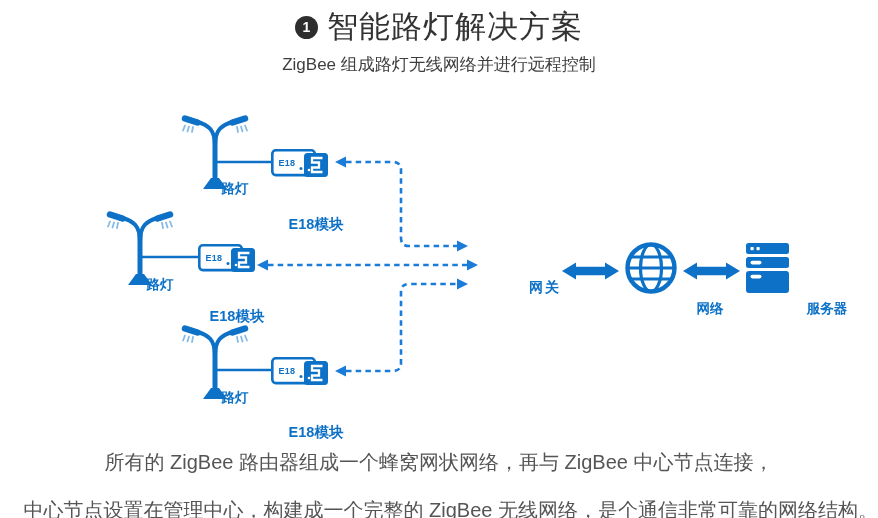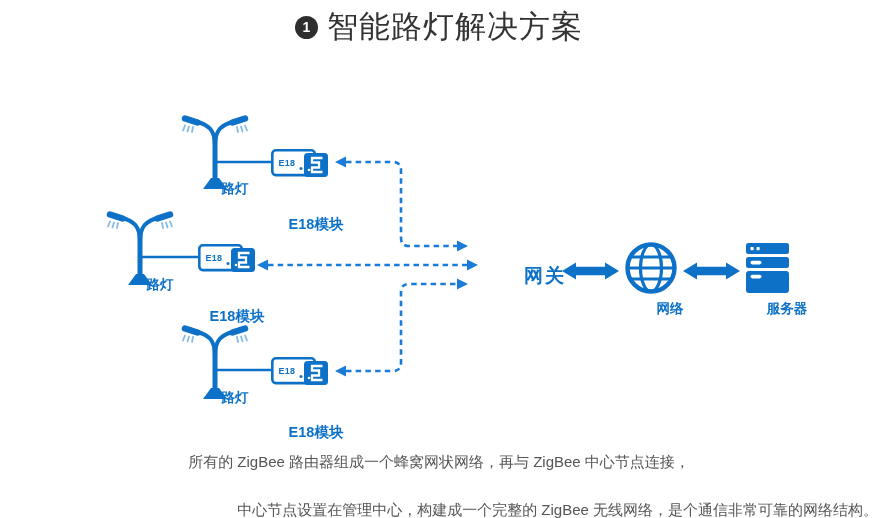--- a/index.html
+++ b/index.html
@@ -16,38 +16,39 @@
   .subtitle{position:absolute;top:54px;left:0;width:100%;text-align:center;
     font-size:17px;line-height:22px;color:#3e3e3e;}
   
   .diagram{position:absolute;left:0;top:0;width:878px;height:518px;}
   
   .blab{position:absolute;transform:translateX(-50%);color:#0d71c7;font-weight:bold;
     white-space:nowrap;text-align:center;padding-left:40px;}
   .lamp-label{font-size:13.5px;}
   .module-label{font-size:14.5px;margin-top:35px;}
   .gw-name{font-size:23px;line-height:25px;letter-spacing:.5px;}
-  .gw-sub{font-size:19px;line-height:19px;letter-spacing:2px;}
-  .node-label{font-size:13.5px;}
+  .gw-sub{font-size:14px;line-height:19px;letter-spacing:2px;margin-top:12px;}
+  .node-label{font-size:13.5px;margin-left:40px;}
   
   .footer-line{position:absolute;left:0;width:100%;text-align:center;
-    font-size:15px;line-height:20px;color:#555;}
+    font-size:20px;line-height:20px;color:#555;}
   .fl1{top:452px;} .fl2{top:500px;text-align:right;}
 </style>
 </head>
 <body>
 
 <div class="stage">
 
   <div class="title-row">
     <span class="badge">
       <span>1</span>
     </span>
     <h1 class="title">智能路灯解决方案</h1>
   </div>
+  <div class="subtitle">ZigBee 组成路灯无线网络并进行远程控制</div>
 
   <svg class="diagram" viewBox="0 0 878 518">
     <defs>
 
       <g id="streetlight" fill="none" stroke="#0d71c7">
         <path d="M0,18 L0,64" stroke-width="5"></path>
         <polygon points="-12,73 12,73 4,62 -4,62" fill="#0d71c7" stroke="none"></polygon>
         <path d="M0,30 C0,14 -6,9 -19,5.5" stroke-width="4"></path>
         <path d="M0,30 C0,14 6,9 19,5.5" stroke-width="4"></path>
         <path d="M-17.5,6.5 L-30,2.5" stroke-width="6.5" stroke-linecap="round"></path>

